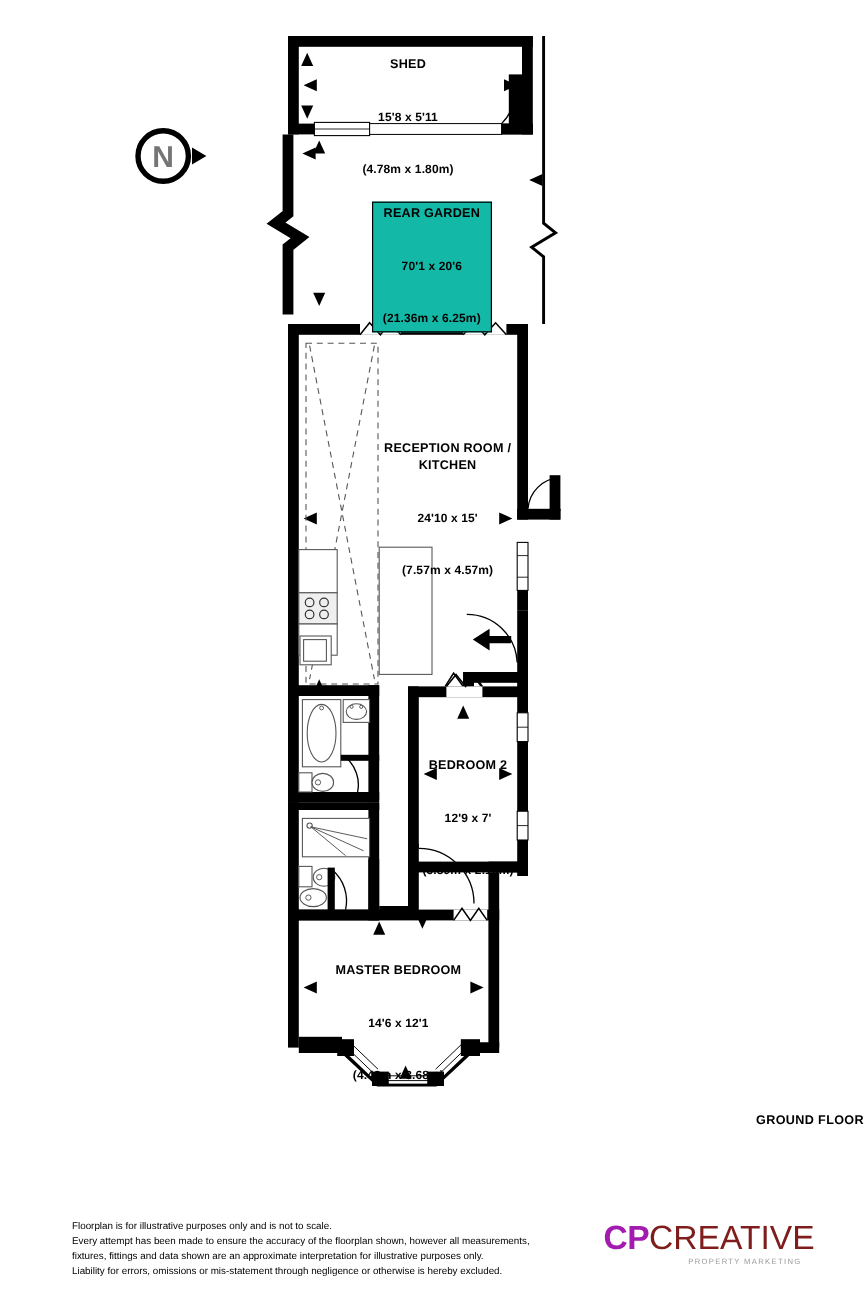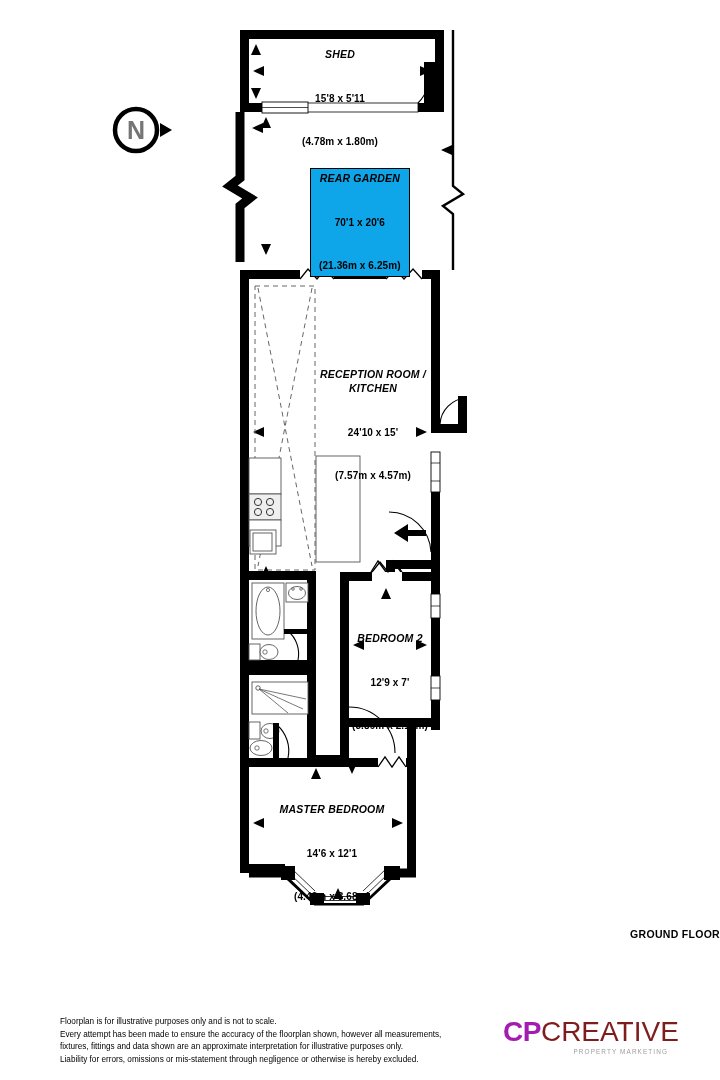--- a/index.html
+++ b/index.html
@@ -34,30 +34,29 @@
     text-align: center;
     font-family: "Liberation Sans", sans-serif;
     font-weight: bold;
     color: #000;
     line-height: 1.32;
     white-space: nowrap;
   }
   .room-label .rl-name {
     font-size: 10.5px;
     letter-spacing: 0.2px;
-    font-style: italic;
   }
   .room-label .rl-dim {
     font-size: 10px;
     letter-spacing: 0.1px;
     margin-top: 30px;
   }
   .room-label.boxed {
     border: 1px solid #000;
-    background: #0ea5e9;
+    background: #14b8a6;
     padding: 3px 8px 4px 8px;
   }
   
   #compass {
     position: absolute;
     left: 108px;
     top: 104px;
     width: 72px;
     height: 56px;
   }

